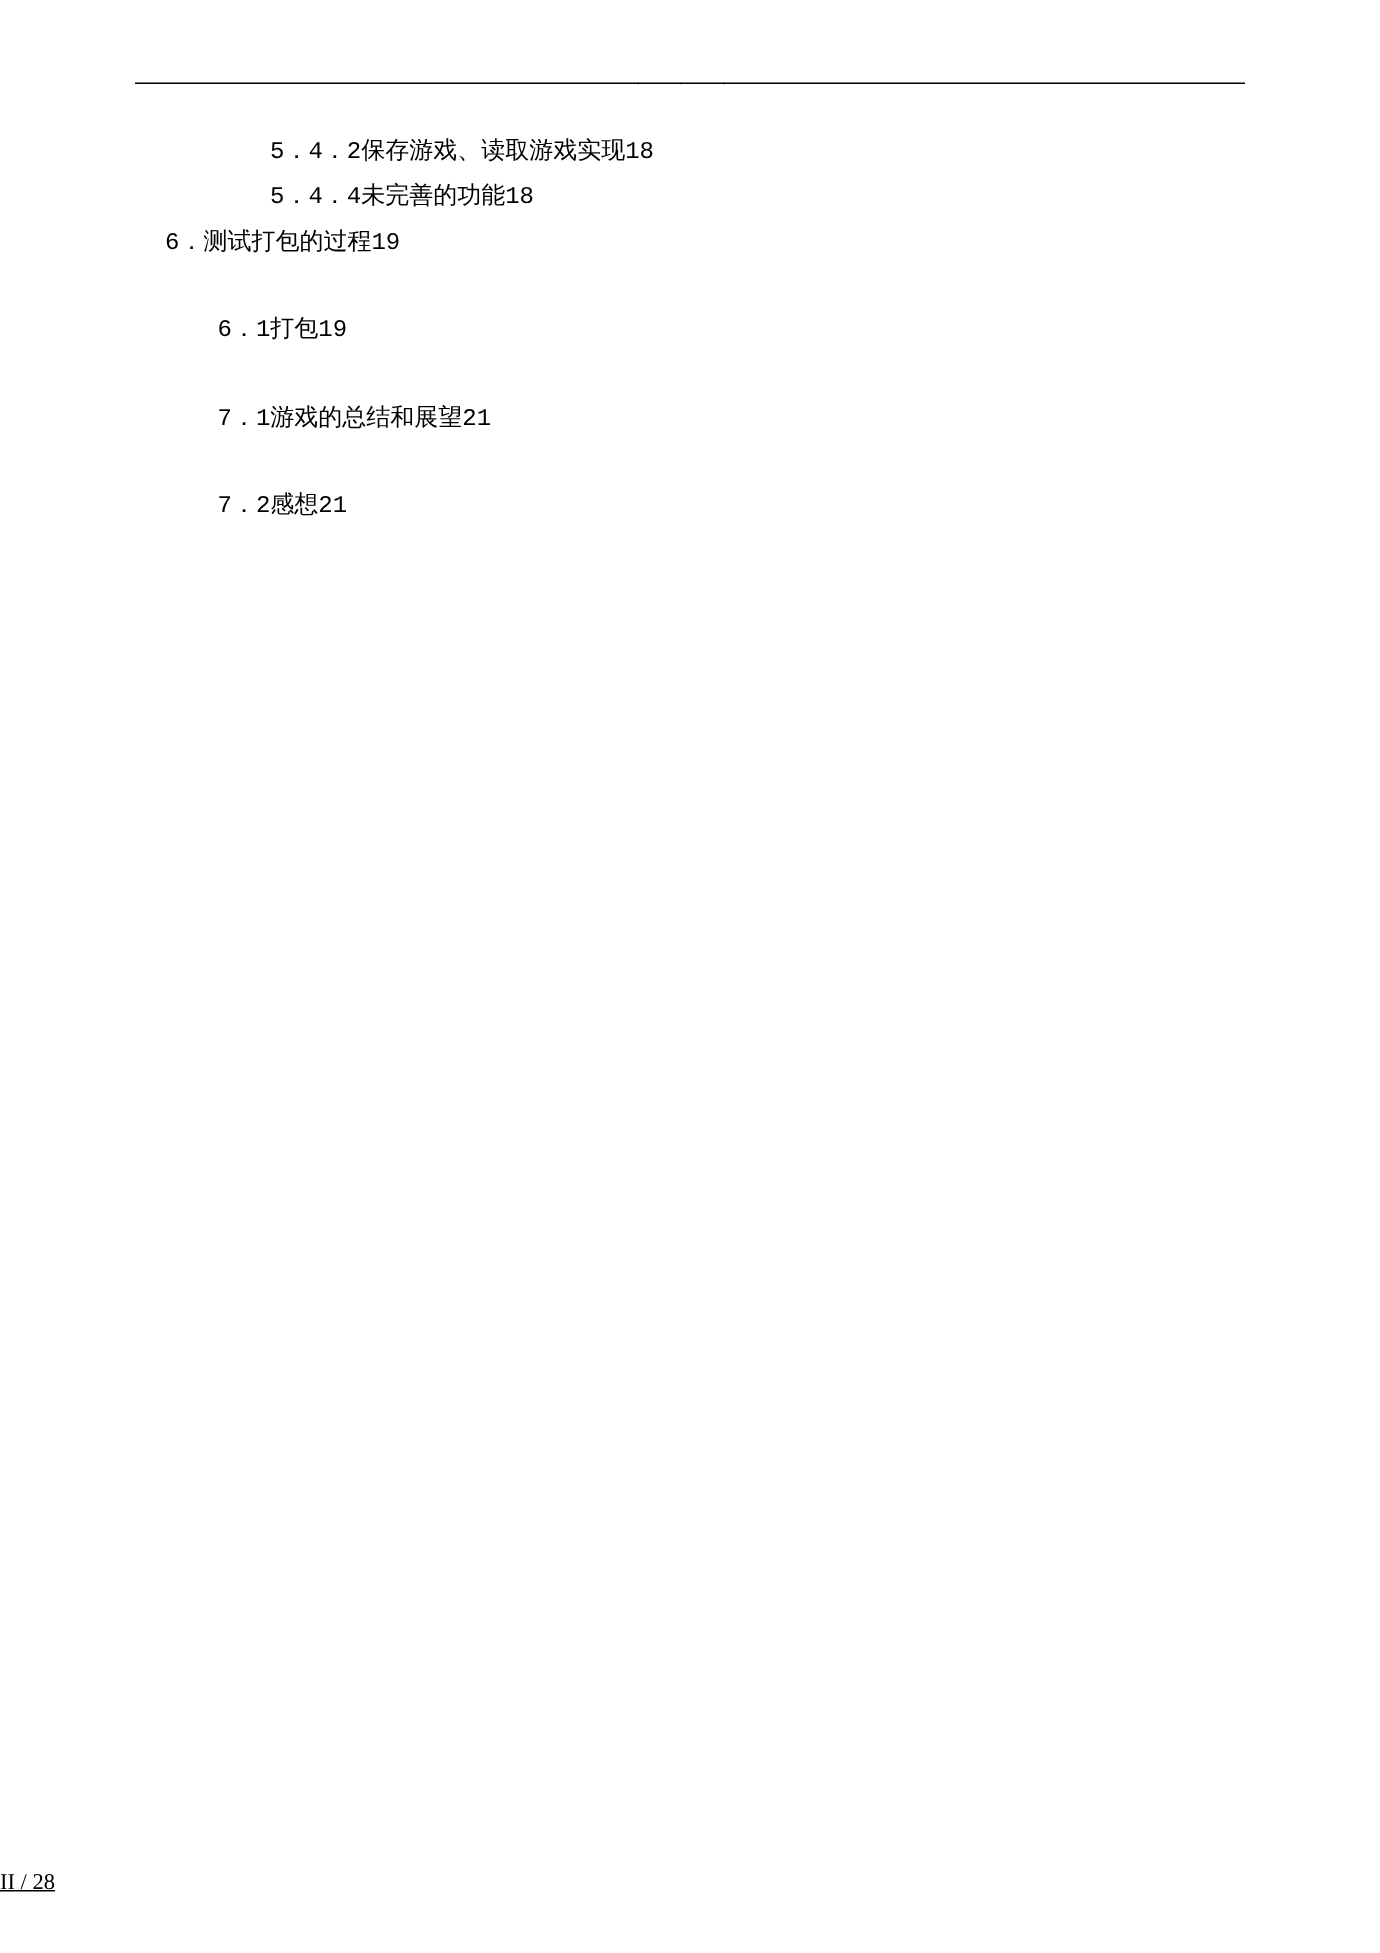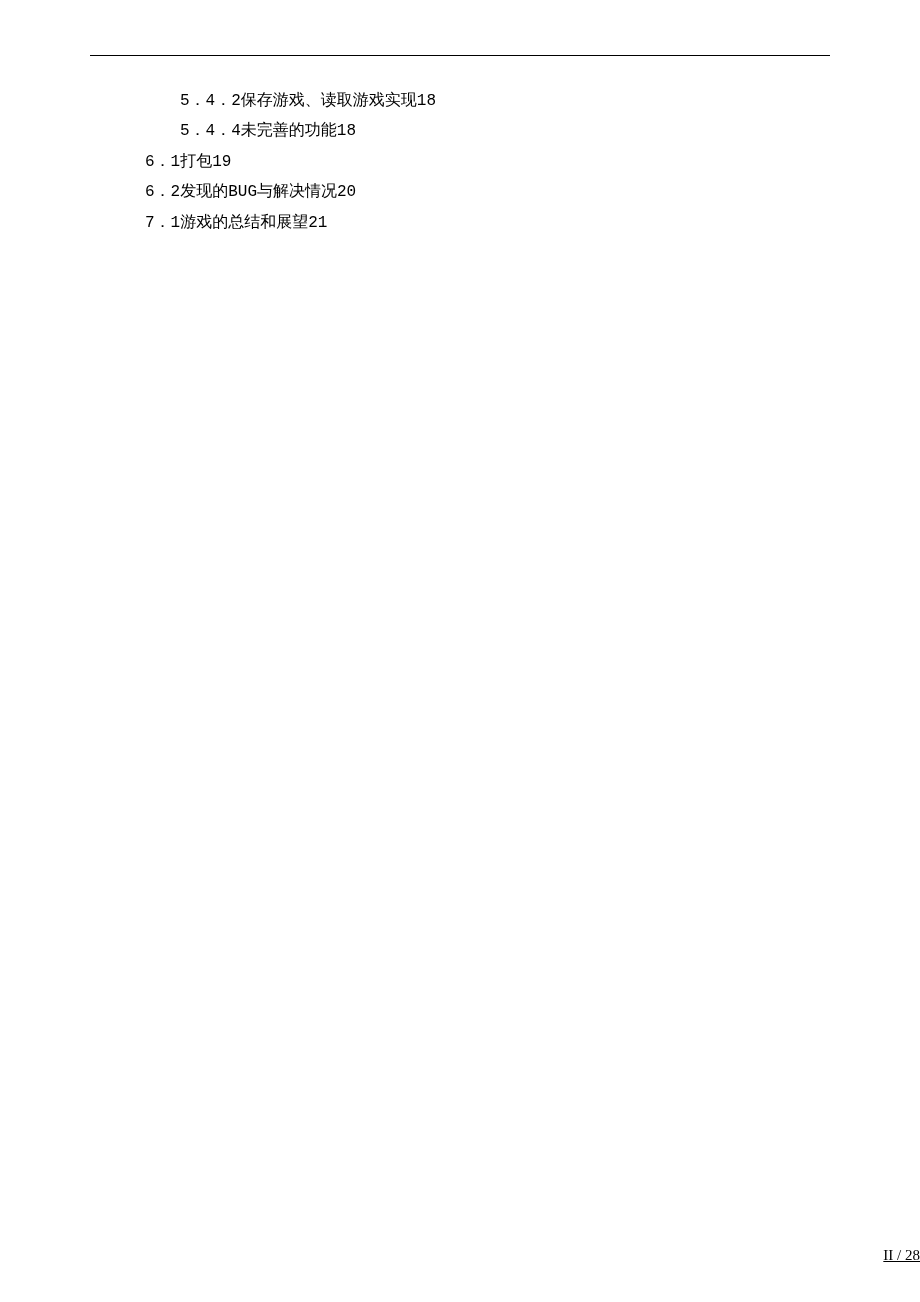--- a/index.html
+++ b/index.html
@@ -36,47 +36,49 @@
     .toc-line {
       line-height: 1.9;
       white-space: nowrap;
       font-family: Liberation Mono, monospace;
     }
     .indent-0 {
       padding-left: 20px;
     }
     .indent-1 {
       padding-left: 55px;
+      margin-top: 28px;
     }
     .indent-2 {
       padding-left: 90px;
     }
     .footer {
       position: absolute;
       bottom: 38px;
       left: 0;
       right: 0;
-      text-align: right;
+      text-align: left;
       font-size: 15px;
       font-family: "Times New Roman", serif;
       text-decoration: underline;
     }
   </style>
 </head>
 <body>
 
 <div class="page-content">
   <div class="header-rule">
     <span class="header-dots">.    .        .</span>
   </div>
 
   <div>
     <div class="toc-line indent-2"><span>5．4．2</span><span>保存游戏、读取游戏实现</span><span>18</span></div>
     <div class="toc-line indent-2"><span>5．4．4</span><span>未完善的功能</span><span>18</span></div>
+    <div class="toc-line indent-0"><span>6．</span><span>测试打包的过程</span><span>19</span></div>
     <div class="toc-line indent-1"><span>6．1</span><span>打包</span><span>19</span></div>
-    <div class="toc-line indent-1"><span>6．2</span><span>发现的BUG与解决情况</span><span>20</span></div>
     <div class="toc-line indent-1"><span>7．1</span><span>游戏的总结和展望</span><span>21</span></div>
+    <div class="toc-line indent-1"><span>7．2</span><span>感想</span><span>21</span></div>
   </div>
 </div>
 
 <div class="footer">
   <span>II / 28</span>
 </div>
 
 </body></html>

